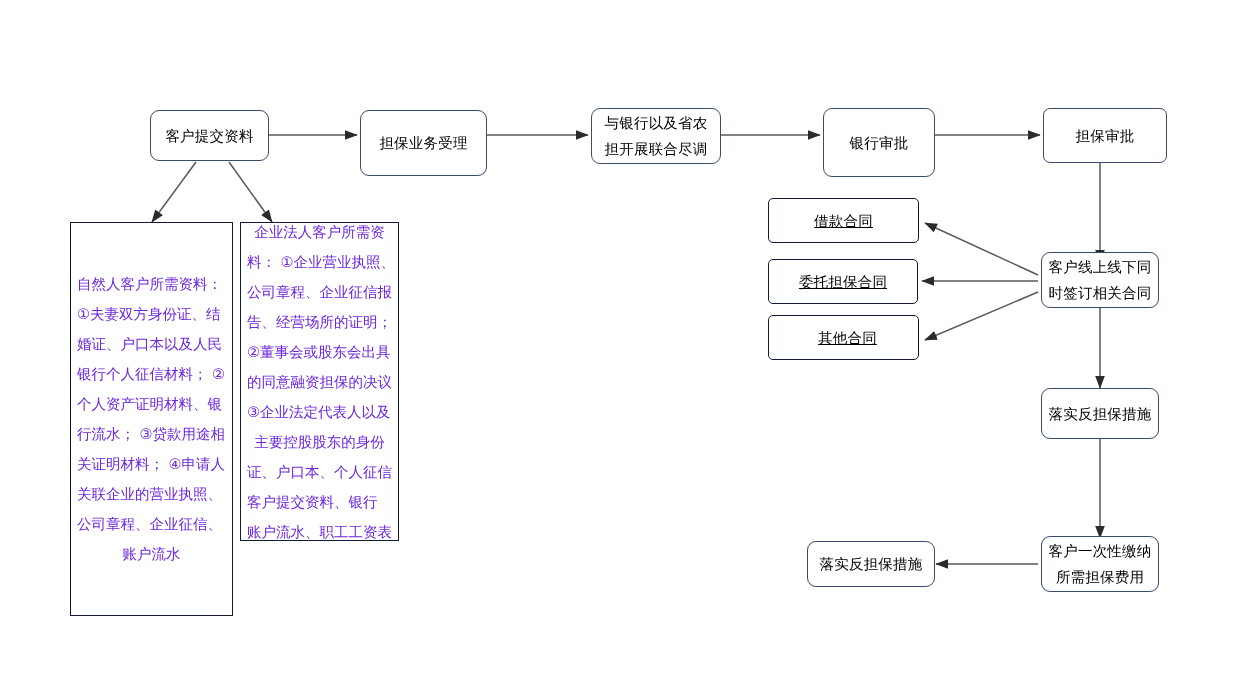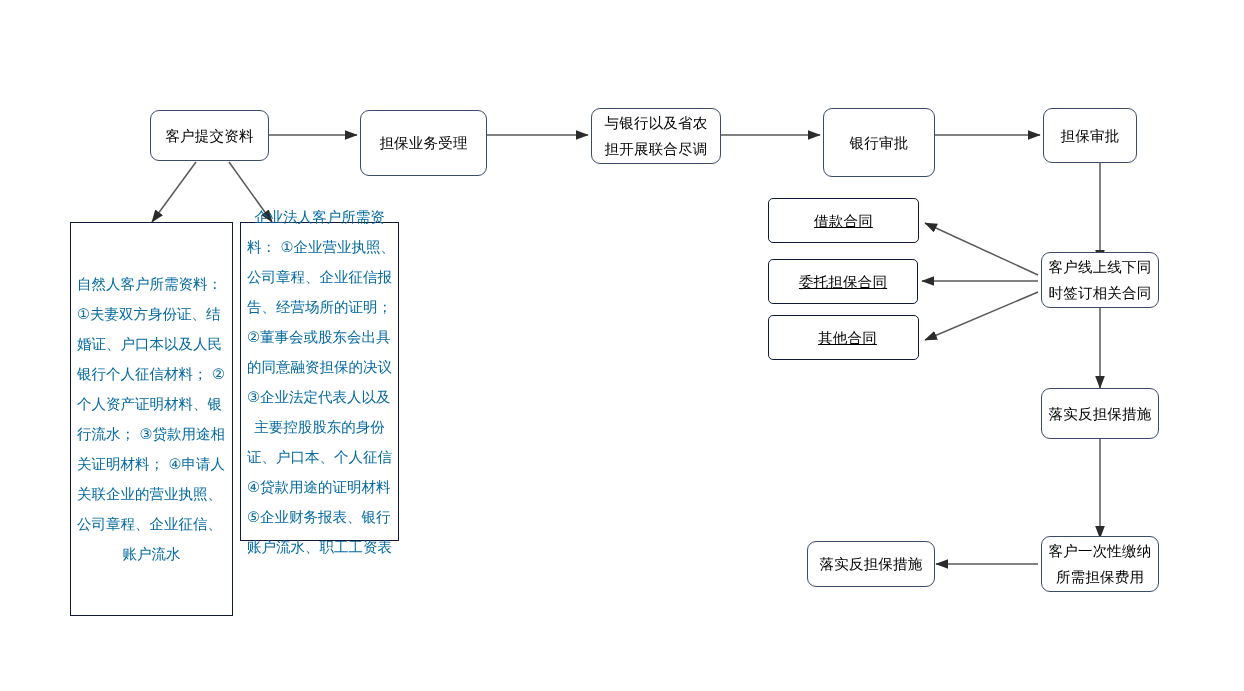--- a/index.html
+++ b/index.html
@@ -55,21 +55,21 @@
   .node .line {
     display: block;
     white-space: nowrap;
   }
   
   .detail {
     position: absolute;
     box-sizing: border-box;
     border: 1.6px solid #121a3a;
     background: #ffffff;
-    color: #0369a1;
+    color: #6d28d9;
     font-size: 14.5px;
     line-height: 30px;
     display: flex;
     align-items: center;
     justify-content: center;
   }
   .detail .lines {
     width: 100%;
     padding: 0 6px;
     box-sizing: border-box;
@@ -129,21 +129,21 @@
       <span class="line">担开展联合尽调</span>
     </span>
   </div>
 
   <div class="node rounded" style="left:823px; top:108px; width:112px; height:69px;">
     <span class="lines">
       <span class="line">银行审批</span>
     </span>
   </div>
 
-  <div class="node rounded" style="left:1043px; top:108px; width:94px; height:55px;">
+  <div class="node rounded" style="left:1043px; top:108px; width:124px; height:55px;border-radius:7px;">
     <span class="lines">
       <span class="line">担保审批</span>
     </span>
   </div>
 
   <div class="detail" style="left:70px; top:222px; width:163px; height:394px;">
     <span class="lines">
       <span class="line just">自然人客户所需资料：</span>
       <span class="line just">①夫妻双方身份证、结</span>
       <span class="line just">婚证、户口本以及人民</span>
@@ -161,22 +161,21 @@
     <span class="lines">
       <span class="line">企业法人客户所需资</span>
       <span class="line just">料： ①企业营业执照、</span>
       <span class="line just">公司章程、企业征信报</span>
       <span class="line just">告、经营场所的证明；</span>
       <span class="line just">②董事会或股东会出具</span>
       <span class="line just">的同意融资担保的决议</span>
       <span class="line just">③企业法定代表人以及</span>
       <span class="line">主要控股股东的身份</span>
       <span class="line just">证、户口本、个人征信</span>
-      <span class="line just">④贷款用途的证明材料</span>
-      <span class="line just">⑤企业财务报表、银行</span>
+      <span class="line just">客户提交资料、银行</span>
       <span class="line just">账户流水、职工工资表</span>
     </span>
   </div>
 
   <div class="node rect" style="left:768px; top:198px; width:151px; height:45px;">
     <span class="lines">
       <span class="line">借款合同</span>
     </span>
   </div>
 

